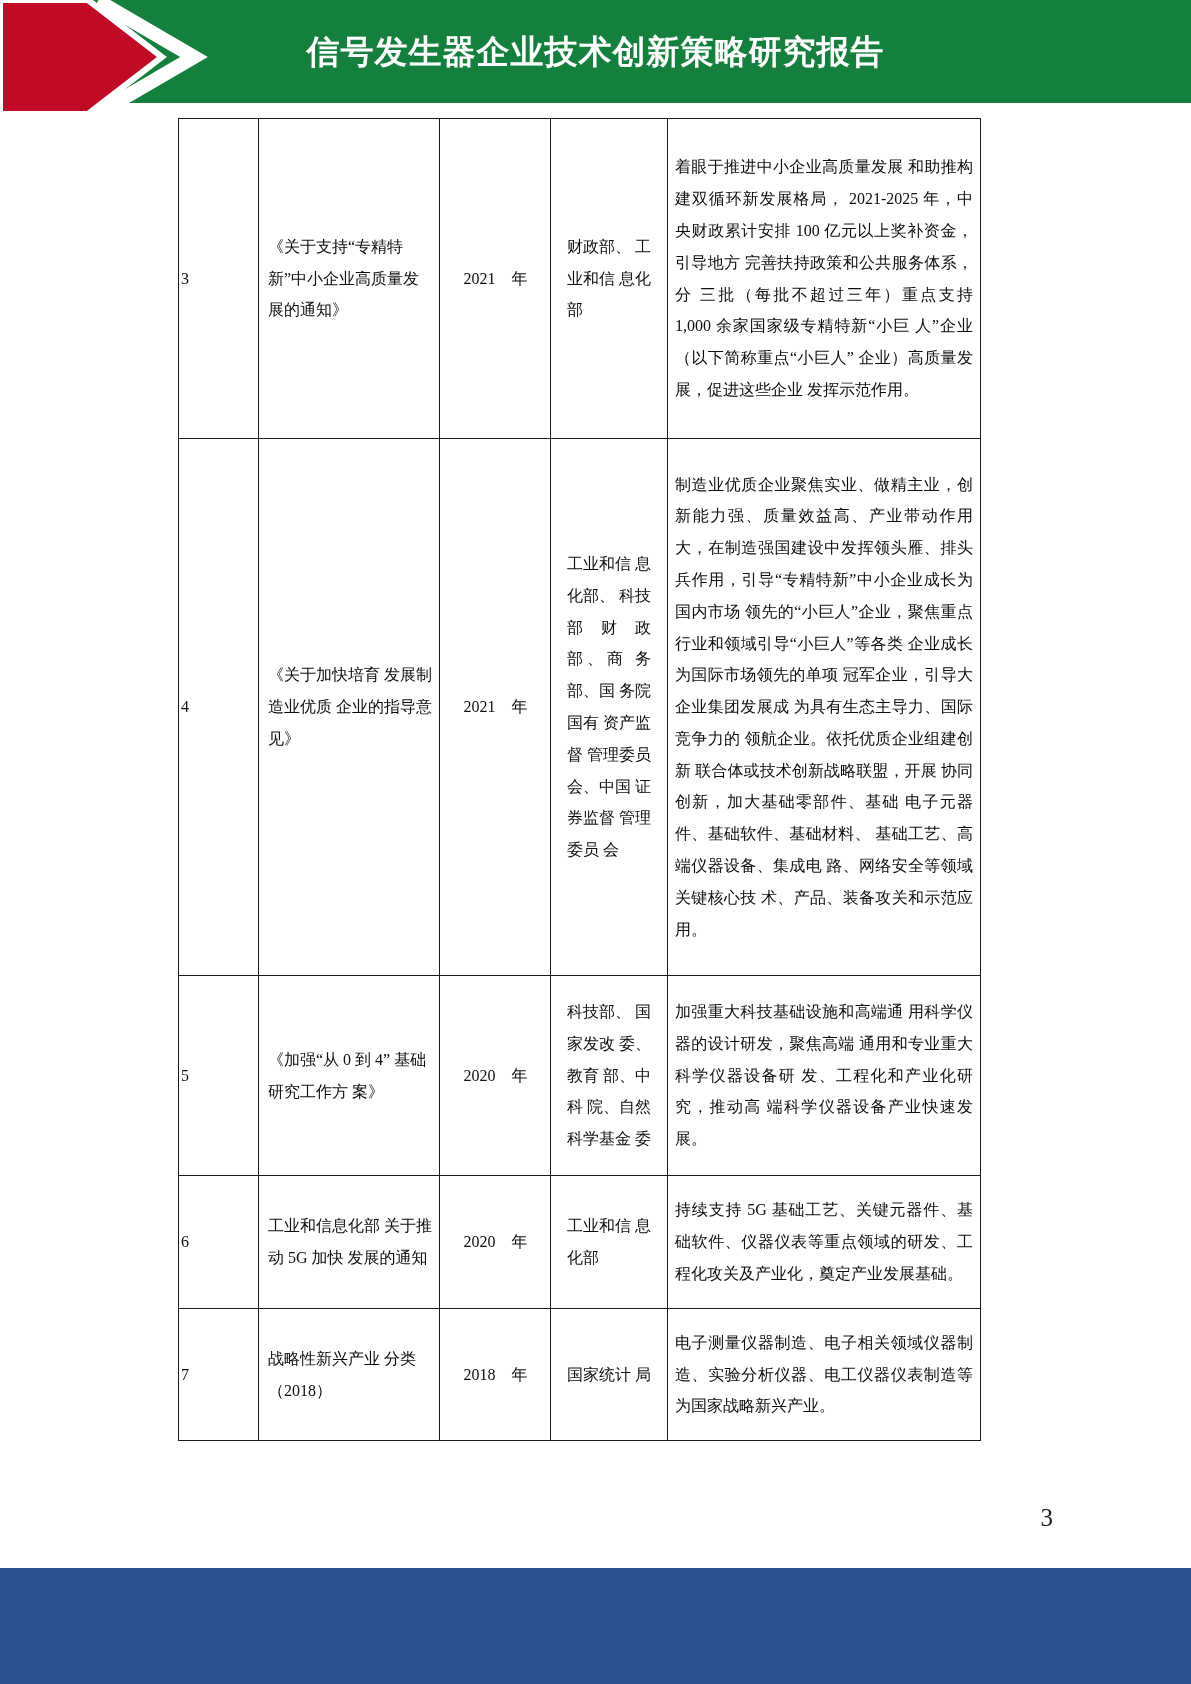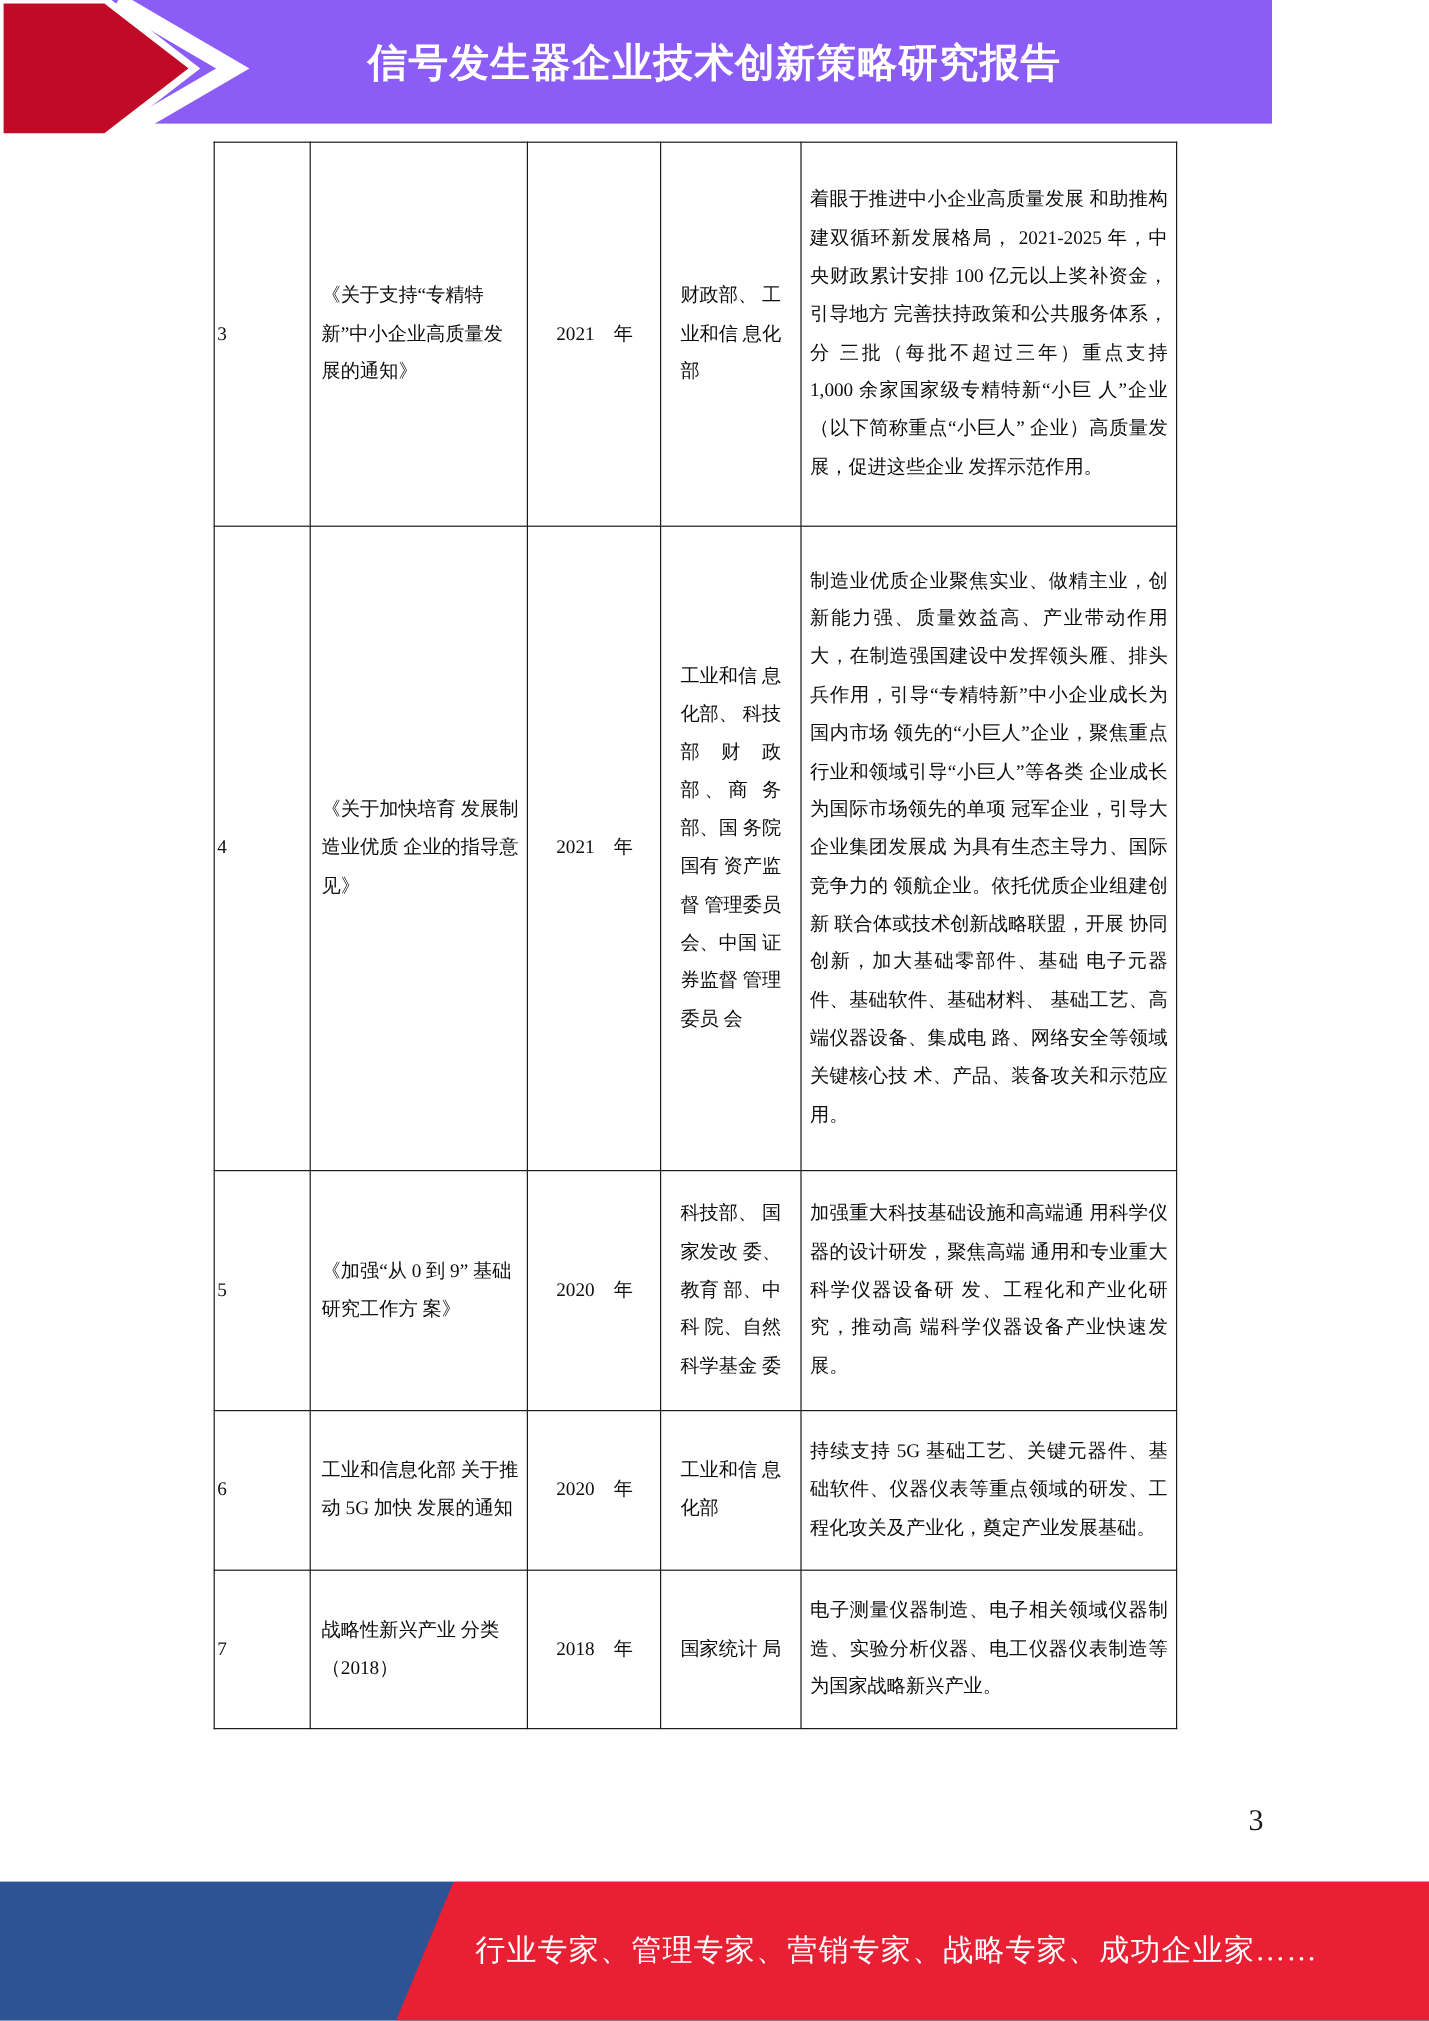--- a/index.html
+++ b/index.html
@@ -2,21 +2,21 @@
 <html><head>
 <meta charset="utf-8">
 <style>
   html,body{margin:0;padding:0;}
   body{
     width:1191px;height:1684px;position:relative;background:#ffffff;
     font-family:"Liberation Serif","DejaVu Serif",serif;color:#111;overflow:hidden;
   }
   
   .header-band{
-    position:absolute;left:0;top:0;width:1060px;height:103px;background:#8b5cf6;
+    position:absolute;left:0;top:0;width:1191px;height:103px;background:#15803d;
   }
   .header-title{
     position:absolute;left:0;top:0;width:1191px;height:103px;
     line-height:103px;text-align:center;color:#fff;
     font-family:"Liberation Sans","DejaVu Sans",sans-serif;
     font-weight:bold;font-size:33px;letter-spacing:1px;
   }
   .header-arrow{position:absolute;left:0;top:0;}
   
   table.policy-table{
@@ -83,21 +83,21 @@
     </tr>
     <tr style="height:537px">
       <td class="c-no">4</td>
       <td class="c-name">《关于加快培育 发展制造业优质 企业的指导意见》</td>
       <td class="c-year">2021　年</td>
       <td class="c-dept">工业和信 息化部、 科技部 财 政部、商 务部、国 务院 国有 资产监督 管理委员 会、中国 证券监督 管理委员 会</td>
       <td class="c-content">制造业优质企业聚焦实业、做精主业，创新能力强、质量效益高、产业带动作用大，在制造强国建设中发挥领头雁、排头兵作用，引导“专精特新”中小企业成长为国内市场 领先的“小巨人”企业，聚焦重点 行业和领域引导“小巨人”等各类 企业成长为国际市场领先的单项 冠军企业，引导大企业集团发展成 为具有生态主导力、国际竞争力的 领航企业。依托优质企业组建创新 联合体或技术创新战略联盟，开展 协同创新，加大基础零部件、基础 电子元器件、基础软件、基础材料、 基础工艺、高端仪器设备、集成电 路、网络安全等领域关键核心技 术、产品、装备攻关和示范应用。</td>
     </tr>
     <tr style="height:200px">
       <td class="c-no">5</td>
-      <td class="c-name">《加强“从 0 到 9” 基础研究工作方 案》</td>
+      <td class="c-name">《加强“从 0 到 4” 基础研究工作方 案》</td>
       <td class="c-year">2020　年</td>
       <td class="c-dept">科技部、 国家发改 委、教育 部、中科 院、自然 科学基金 委</td>
       <td class="c-content">加强重大科技基础设施和高端通 用科学仪器的设计研发，聚焦高端 通用和专业重大科学仪器设备研 发、工程化和产业化研究，推动高 端科学仪器设备产业快速发展。</td>
     </tr>
     <tr style="height:133px">
       <td class="c-no">6</td>
       <td class="c-name">工业和信息化部 关于推动 5G 加快 发展的通知</td>
       <td class="c-year">2020　年</td>
       <td class="c-dept">工业和信 息化部</td>
       <td class="c-content">持续支持 5G 基础工艺、关键元器件、基础软件、仪器仪表等重点领域的研发、工程化攻关及产业化，奠定产业发展基础。</td>
@@ -108,16 +108,13 @@
       <td class="c-year">2018　年</td>
       <td class="c-dept">国家统计 局</td>
       <td class="c-content">电子测量仪器制造、电子相关领域仪器制造、实验分析仪器、电工仪器仪表制造等为国家战略新兴产业。</td>
     </tr>
   </tbody>
 </table>
 
 <div class="page-number">3</div>
 
 <div class="footer-band">
-  <div class="footer-red">
-    <div class="footer-right-text">行业专家、管理专家、营销专家、战略专家、成功企业家……</div>
-  </div>
 </div>
 
 </body></html>

